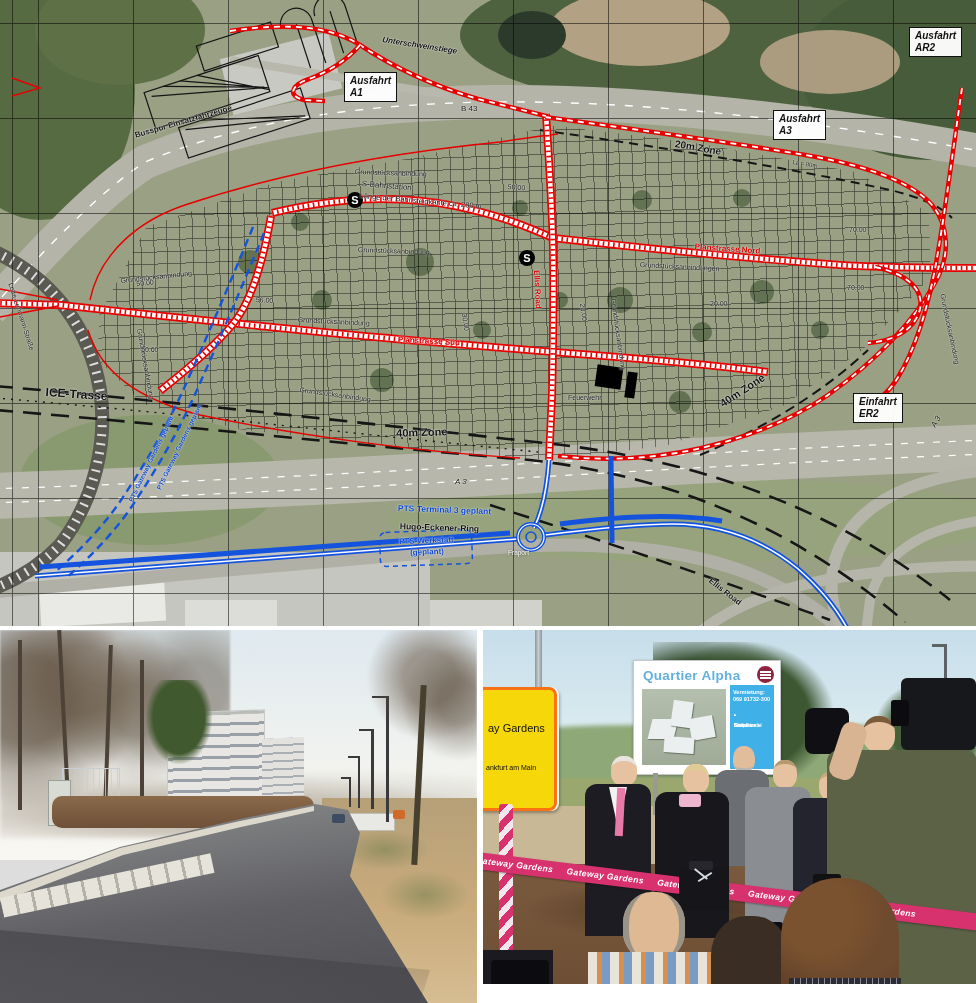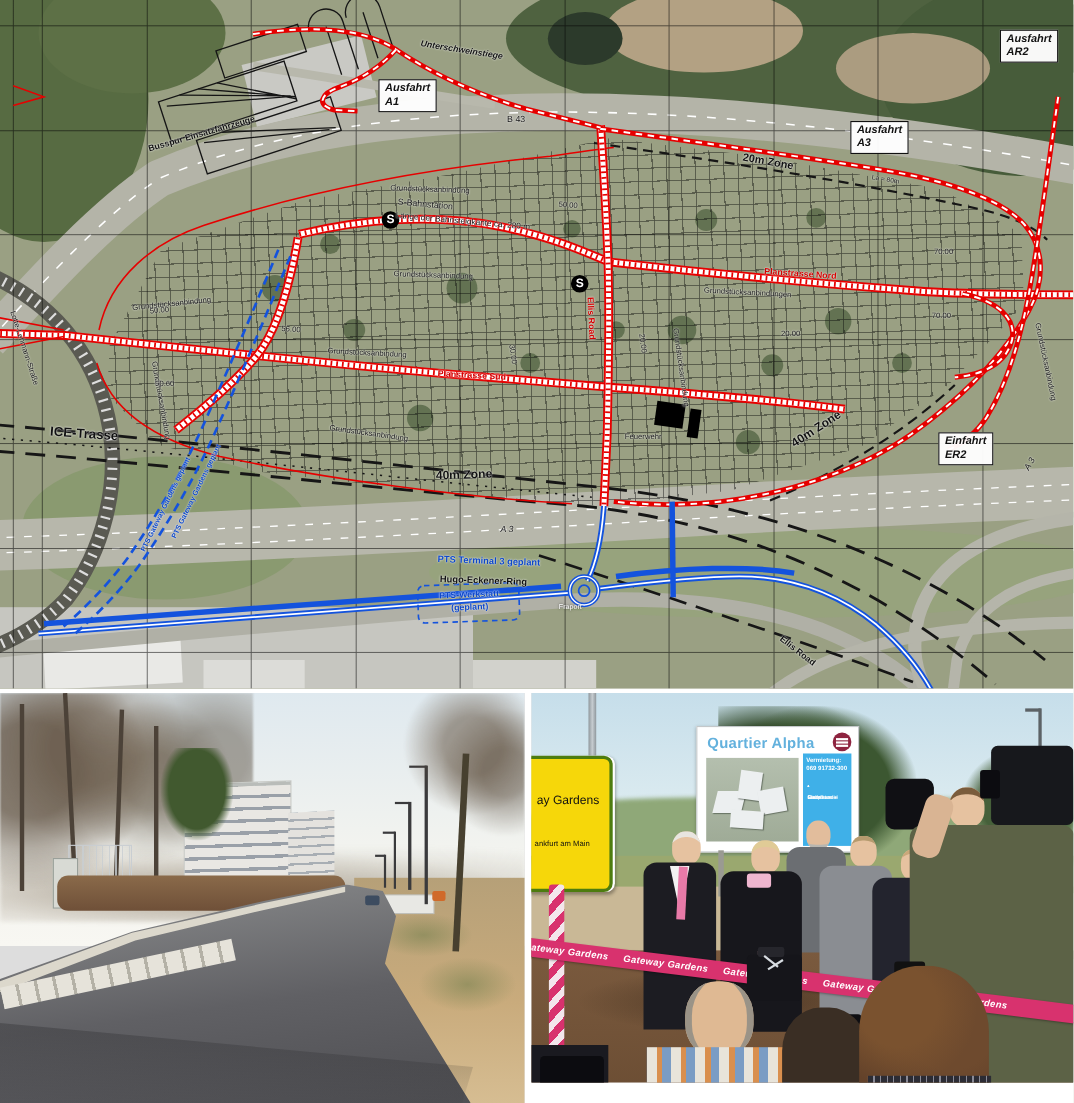--- a/index.html
+++ b/index.html
@@ -83,21 +83,21 @@
   .bb-logo{left:123px;top:5px;width:17px;height:17px;border-radius:50%;background:var(--logo-maroon);}
   .bb-logo:before{content:"";position:absolute;left:3px;top:5px;width:11px;height:1.5px;background:#fff;box-shadow:0 3px 0 #fff,0 6px 0 #fff;}
   .bb-render{left:8px;top:28px;width:84px;height:76px;background:linear-gradient(#b4bfae,#9fab97);}
   .bb-render i{position:absolute;background:#eceff0;box-shadow:1px 1px 1px rgba(40,50,40,.5);}
   .bb-panel{left:96px;top:24px;width:44px;height:84px;background:var(--panel-blue);color:#fff;}
   .bb-rent{left:3px;top:4px;font-size:5.5px;font-weight:bold;}
   .bb-phone{left:3px;top:11px;font-size:5.5px;font-weight:bold;}
   .bb-bullets{left:4px;top:26px;margin:0;padding:0;list-style:none;font-size:4.8px;line-height:2.1;position:absolute;}
   .bb-post{top:143px;width:5px;height:42px;background:#9a9a92;}
   
-  .ysign{left:-8px;top:57px;width:76px;height:118px;background:var(--sign-yellow);border:3px solid #4d7c0f;border-radius:8px;box-shadow:2px 0 0 #fff,3px 2px 3px rgba(0,0,0,.3);}
+  .ysign{left:-8px;top:57px;width:76px;height:118px;background:var(--sign-yellow);border:3px solid #f97316;border-radius:8px;box-shadow:2px 0 0 #fff,3px 2px 3px rgba(0,0,0,.3);}
   .ysign .l1{left:10px;top:32px;font-size:11px;color:#111;}
   .ysign .l2{left:8px;top:74px;font-size:7px;color:#111;}
   .ysign-pole{left:52px;top:0;width:7px;height:57px;background:linear-gradient(90deg,#8f979c,#c6ccd0,#8f979c);}
   .ribbon-pole{left:16px;top:174px;width:14px;height:150px;background:repeating-linear-gradient(-48deg,var(--ribbon) 0 7px,#f3e6ec 7px 13px);border-radius:3px;}
   
   .head{border-radius:46% 46% 42% 42%;background:#e6c2a0;}
   .body{border-radius:12px 12px 0 0;}
   .ribbon{left:-6px;top:222px;width:520px;height:17px;background:var(--ribbon);transform:rotate(7deg);transform-origin:0 0;color:#fff;font-size:8.5px;font-weight:bold;font-style:italic;line-height:17px;white-space:nowrap;overflow:hidden;letter-spacing:.4px;box-shadow:0 1px 2px rgba(0,0,0,.3);}
   .scissor{left:210px;top:243px;width:16px;height:2px;background:#d8dde2;transform:rotate(38deg);}
   .scissor.s2{transform:rotate(-32deg);}

